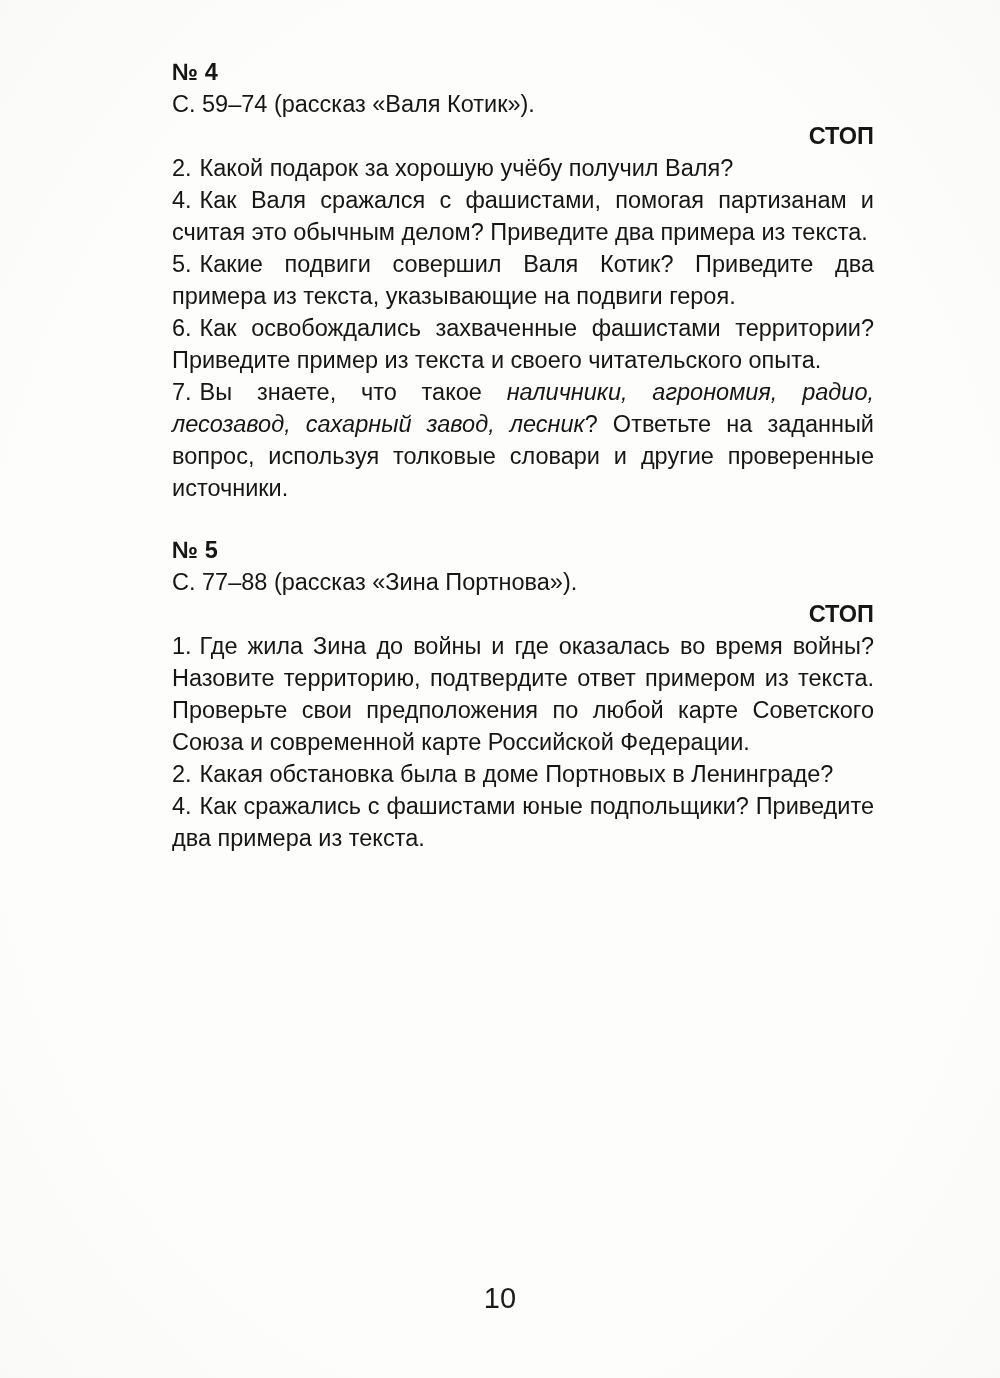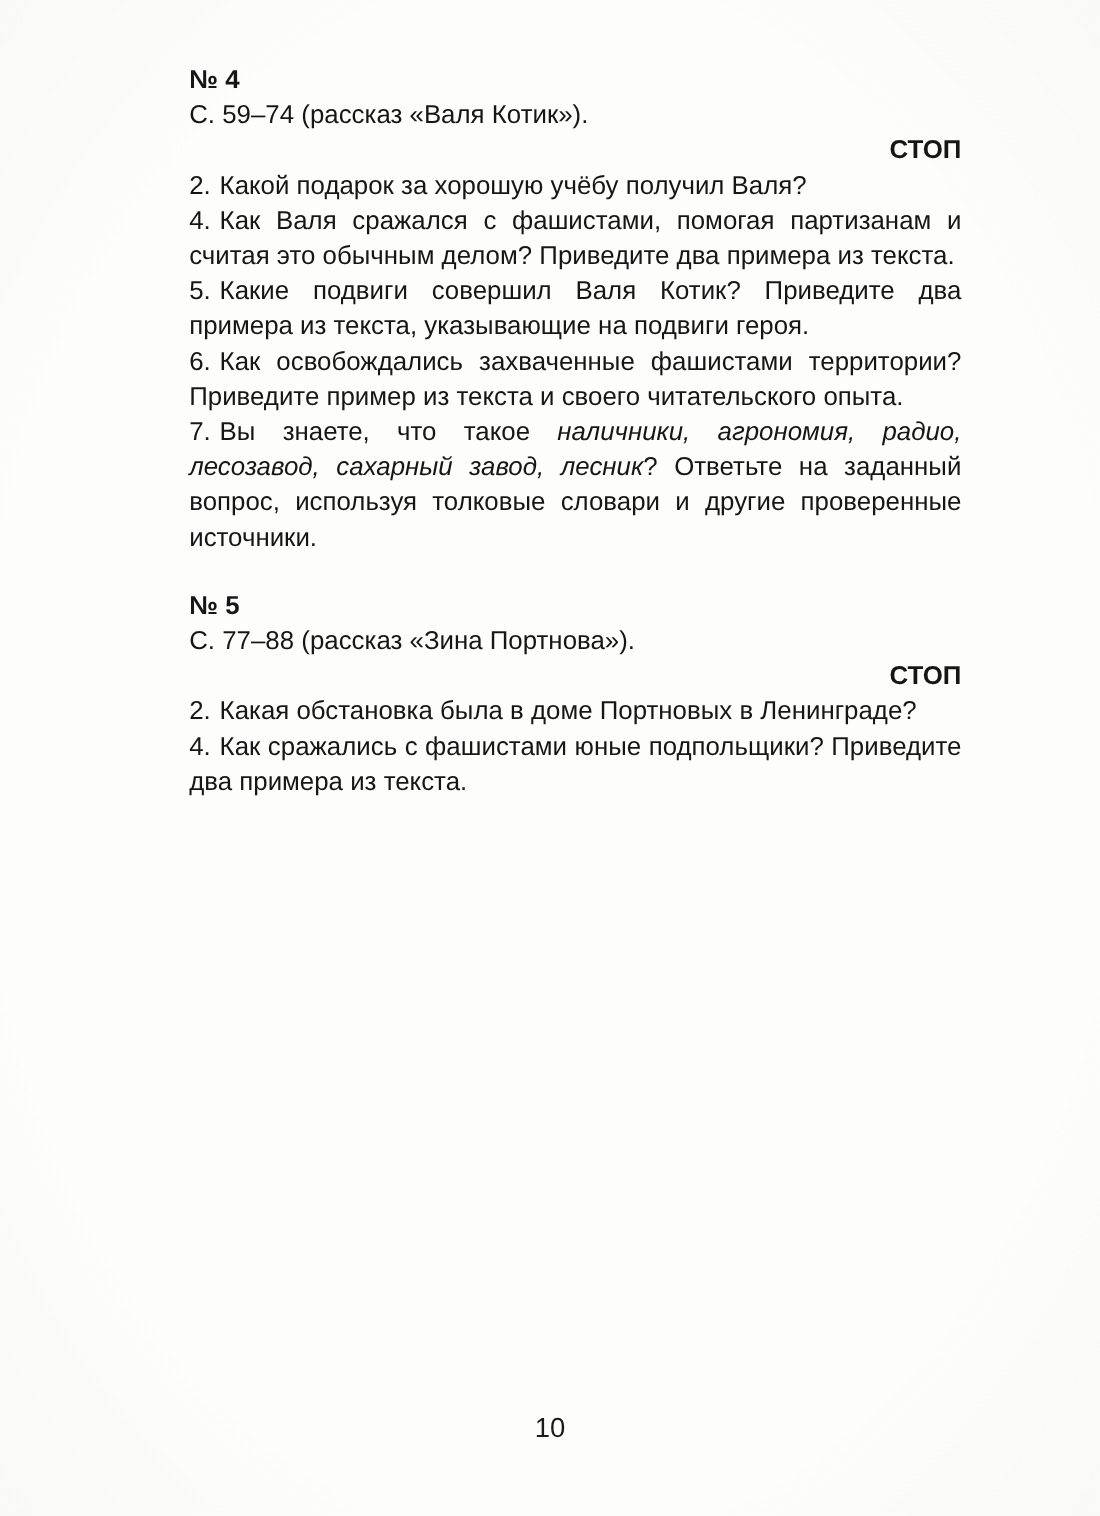--- a/index.html
+++ b/index.html
@@ -55,21 +55,21 @@
   }
   .section + .section {
     margin-top: 30px;
   }
   .page-number {
     position: absolute;
     left: 0;
     top: 1282px;
     width: 1000px;
     text-align: center;
-    font-size: 25px;
+    font-size: 29px;
     line-height: 32px;
     color: #1b1b1b;
   }
 </style>
 </head>
 <body>
 
 <div class="scan-page">
   <main class="text-block">
 
@@ -83,20 +83,21 @@
       <p class="question"><span class="qnum">5.</span><span>Какие подвиги совершил Валя Котик? Приведите два примера из текста, указывающие на подвиги героя.</span></p>
       <p class="question"><span class="qnum">6.</span><span>Как освобождались захваченные фашистами территории? Приведите пример из текста и своего читательского опыта.</span></p>
       <p class="question"><span class="qnum">7.</span><span>Вы знаете, что такое </span><span class="italic-terms">наличники, агрономия, радио, лесозавод, сахарный завод, лесник</span><span>? Ответьте на заданный вопрос, используя толковые словари и другие проверенные источники.</span></p>
     </section>
 
     <section class="section">
       <p class="section-heading">№ 5</p>
       <p class="section-reference">С. 77–88 (рассказ «Зина Портнова»).</p>
       <p class="stop-label">СТОП</p>
 
+      <p class="question"><span class="qnum">1.</span><span>Где жила Зина до войны и где оказалась во время войны? Назовите территорию, подтвердите ответ примером из текста. Проверьте свои предположения по любой карте Советского Союза и современной карте Российской Федерации.</span></p>
       <p class="question"><span class="qnum">2.</span><span>Какая обстановка была в доме Портновых в Ленинграде?</span></p>
       <p class="question"><span class="qnum">4.</span><span>Как сражались с фашистами юные подпольщики? Приведите два примера из текста.</span></p>
     </section>
 
   </main>
 
   <footer class="page-number">10</footer>
 </div>
 
 </body></html>

